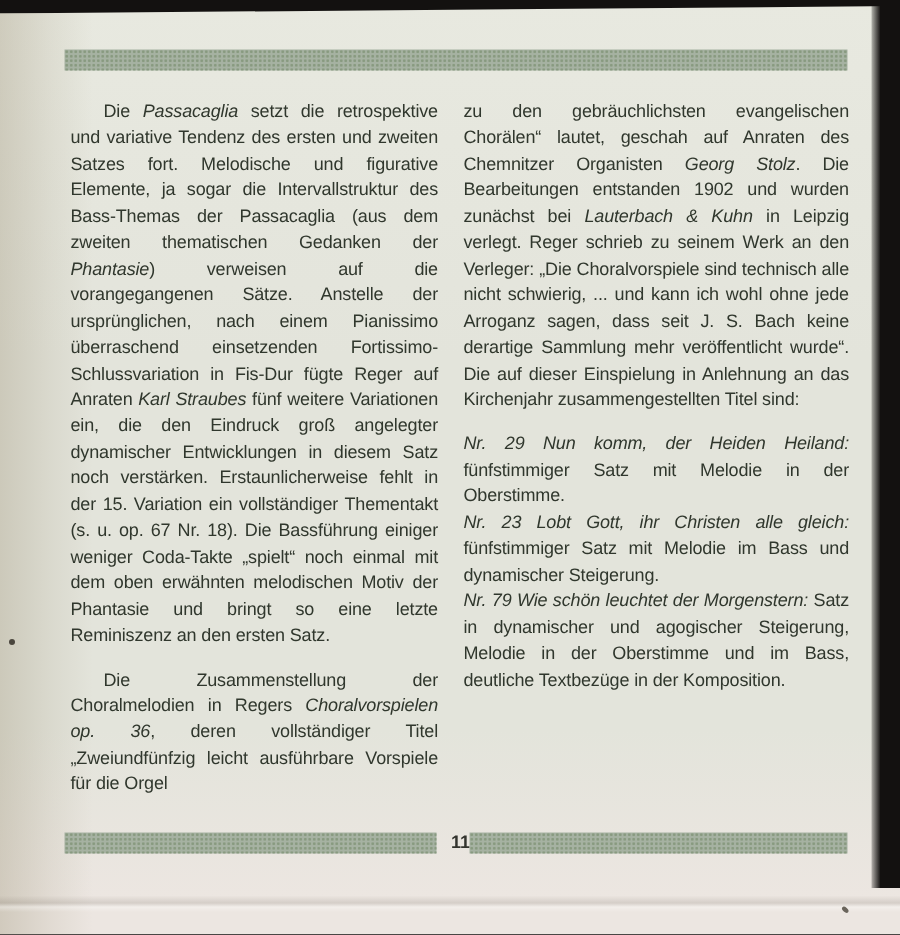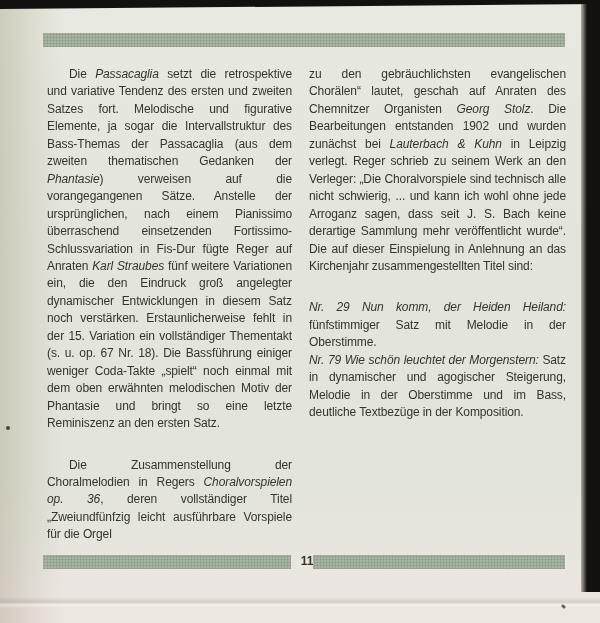--- a/index.html
+++ b/index.html
@@ -56,21 +56,21 @@
     position:absolute;top:66px;
     color:var(--ink);
     font-size:12px;line-height:17.45px;
     text-align:justify;
     letter-spacing:-0.1px;
     hyphens:auto;-webkit-hyphens:auto;
   }
   .col-left{left:47px;width:245px;}
   .col-right{left:309px;width:257px;}
   .col p{margin:0;}
-  .col p.gap{margin-top:24px;}
+  .col p.gap{margin-top:12px;}
   .col p.indent{text-indent:22px;}
   .it{font-style:italic;}
   .speck{position:absolute;border-radius:50%;background:#4a463d;}
   .speck-a{left:6px;top:426px;width:4px;height:4px;}
   .speck-b{left:561px;top:605px;width:5px;height:3px;transform:rotate(40deg);background:#6a655c;}
 </style>
 </head>
 <body>
 
 <div class="paper"></div>
@@ -78,20 +78,21 @@
 <div class="bar bar-top"></div>
 
 <div class="col col-left">
     <p class="indent "><span>Die </span><span class="it">Passacaglia</span><span> setzt die retrospektive und variative Tendenz des ersten und zweiten Satzes fort. Melodische und figurative Elemente, ja sogar die Intervallstruktur des Bass-Themas der Passacaglia (aus dem zweiten thematischen Gedanken der </span><span class="it">Phantasie</span><span>) verweisen auf die vorangegangenen Sätze. Anstelle der ursprünglichen, nach einem Pianissimo überraschend einsetzenden Fortissimo-Schlussvariation in Fis-Dur fügte Reger auf Anraten </span><span class="it">Karl Straubes</span><span> fünf weitere Variationen ein, die den Eindruck groß angelegter dynamischer Entwicklungen in diesem Satz noch verstärken. Erstaunlicherweise fehlt in der 15. Variation ein vollständiger Thementakt (s. u. op. 67 Nr. 18). Die Bassführung einiger weniger Coda-Takte „spielt“ noch einmal mit dem oben erwähnten melodischen Motiv der Phantasie und bringt so eine letzte Reminiszenz an den ersten Satz.</span></p>
     <p class="indent gap"><span>Die Zusammenstellung der Choralmelodien in Regers </span><span class="it">Choralvorspielen op. 36</span><span>, deren vollständiger Titel „Zweiundfünfzig leicht ausführbare Vorspiele für die Orgel</span></p>
   </div>
 
 <div class="col col-right">
     <p class=""><span>zu den gebräuchlichsten evangelischen Chorälen“ lautet, geschah auf Anraten des Chemnitzer Organisten </span><span class="it">Georg Stolz</span><span>. Die Bearbeitungen entstanden 1902 und wurden zunächst bei </span><span class="it">Lauterbach &amp; Kuhn</span><span> in Leipzig verlegt. Reger schrieb zu seinem Werk an den Verleger: „Die Choralvorspiele sind technisch alle nicht schwierig, ... und kann ich wohl ohne jede Arroganz sagen, dass seit J. S. Bach keine derartige Sammlung mehr veröffentlicht wurde“. Die auf dieser Einspielung in Anlehnung an das Kirchenjahr zusammengestellten Titel sind:</span></p>
     <p class="gap"><span class="it">Nr. 29 Nun komm, der Heiden Heiland:</span><span> fünfstimmiger Satz mit Melodie in der Oberstimme.</span></p>
+    <p class=""><span class="it">Nr. 23 Lobt Gott, ihr Christen alle gleich:</span><span> fünfstimmiger Satz mit Melodie im Bass und dynamischer Steigerung.</span></p>
     <p class=""><span class="it">Nr. 79 Wie schön leuchtet der Morgenstern:</span><span> Satz in dynamischer und agogischer Steigerung, Melodie in der Oberstimme und im Bass, deutliche Textbezüge in der Komposition.</span></p>
   </div>
 
 <div class="bar bar-bottom-left"></div>
 <div class="page-number">11</div>
 <div class="bar bar-bottom-right"></div>
 
 <div class="crease"></div>
 <div class="speck speck-a"></div>
 <div class="speck speck-b"></div>

